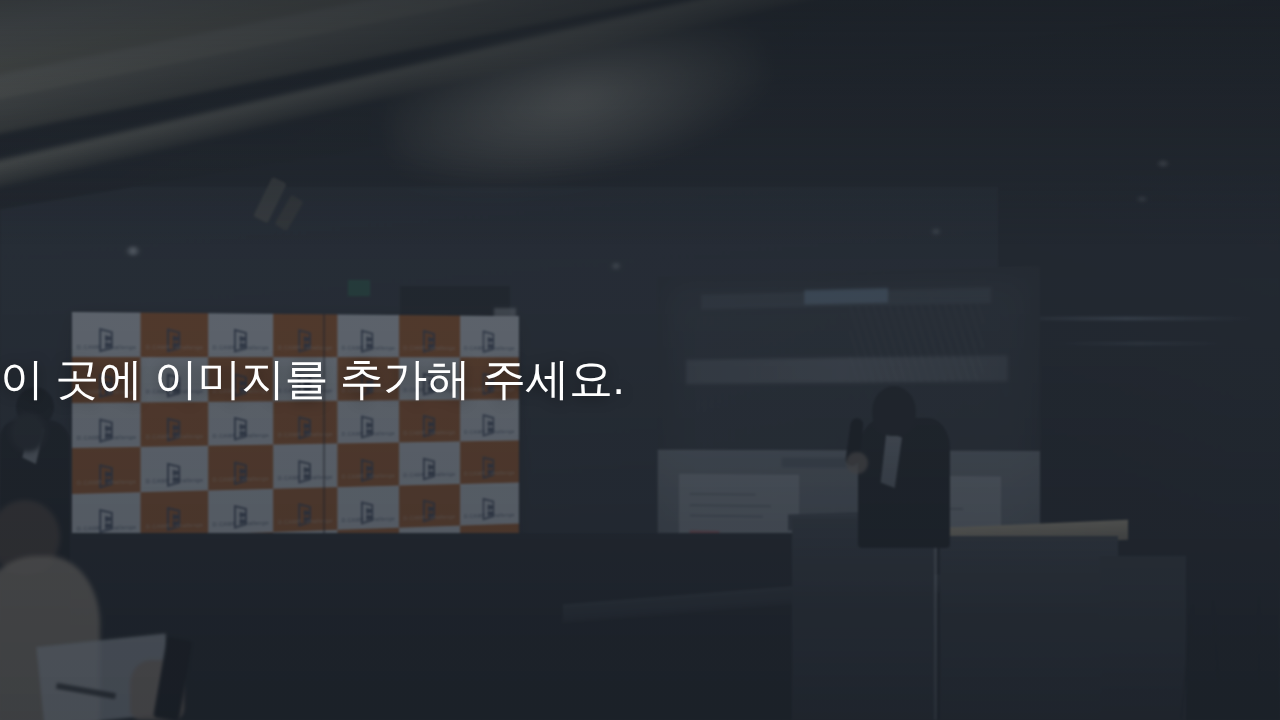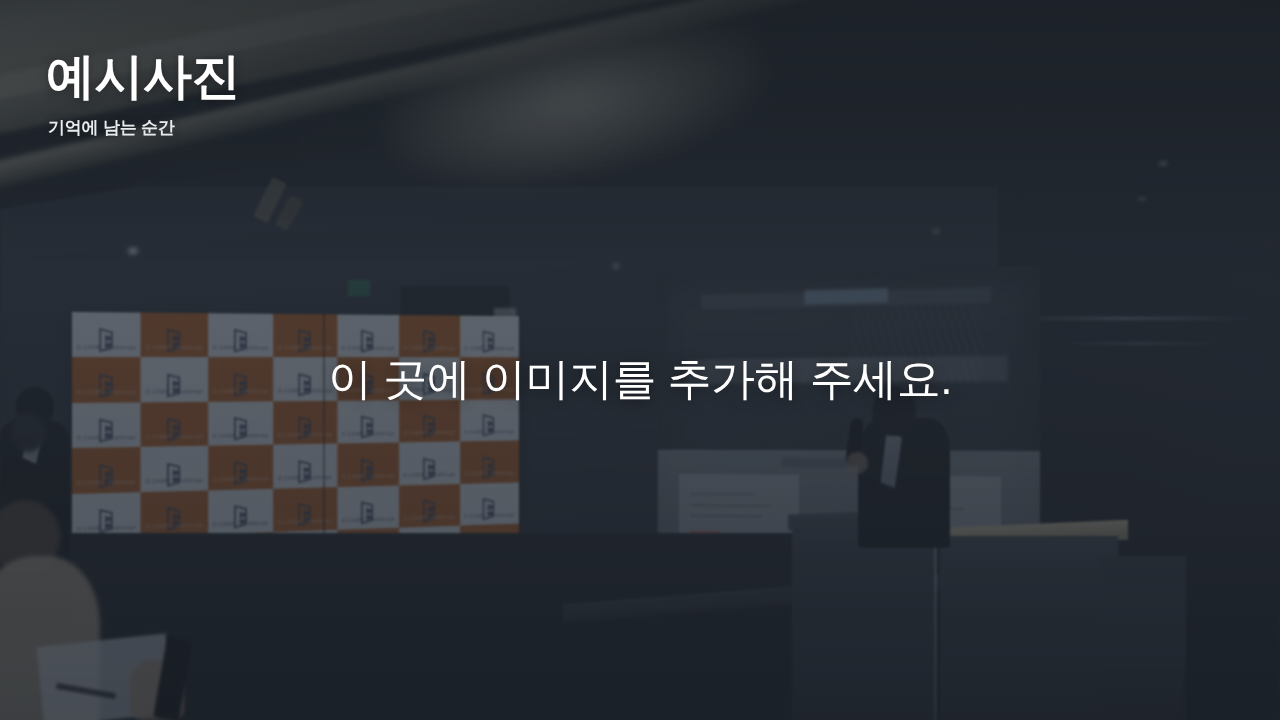--- a/index.html
+++ b/index.html
@@ -506,21 +506,20 @@
     font-weight: 700;
     color: #e8ebee;
     letter-spacing: -0.2px;
     text-shadow: 0 1px 8px rgba(0,0,0,.4);
   }
 
   .placeholder-center {
     position: absolute;
     left: 0; right: 0;
     top: 350px;
-    text-align: center;
   }
   .placeholder-text {
     display: inline-block;
     margin: 0;
     font-size: 44px;
     font-weight: 400;
     color: #ffffff;
     letter-spacing: -0.5px;
     text-shadow: 0 2px 14px rgba(0,0,0,.45);
   }
@@ -1006,22 +1005,18 @@
       <div class="ph-aud-hand"></div>
       <div class="ph-aud-phone"></div>
 
     </div>
   </div>
 
   <div class="scrim"></div>
   <div class="scrim-tint"></div>
   <div class="scrim-top"></div>
 
-  <div class="caption-block">
-    <h1 class="caption-title">예시사진</h1>
-    <p class="caption-sub">기억에 남는 순간</p>
-  </div>
 
   <div class="placeholder-center">
     <p class="placeholder-text">이 곳에 이미지를 추가해 주세요.</p>
   </div>
 
 </div>
 
 </body></html>

